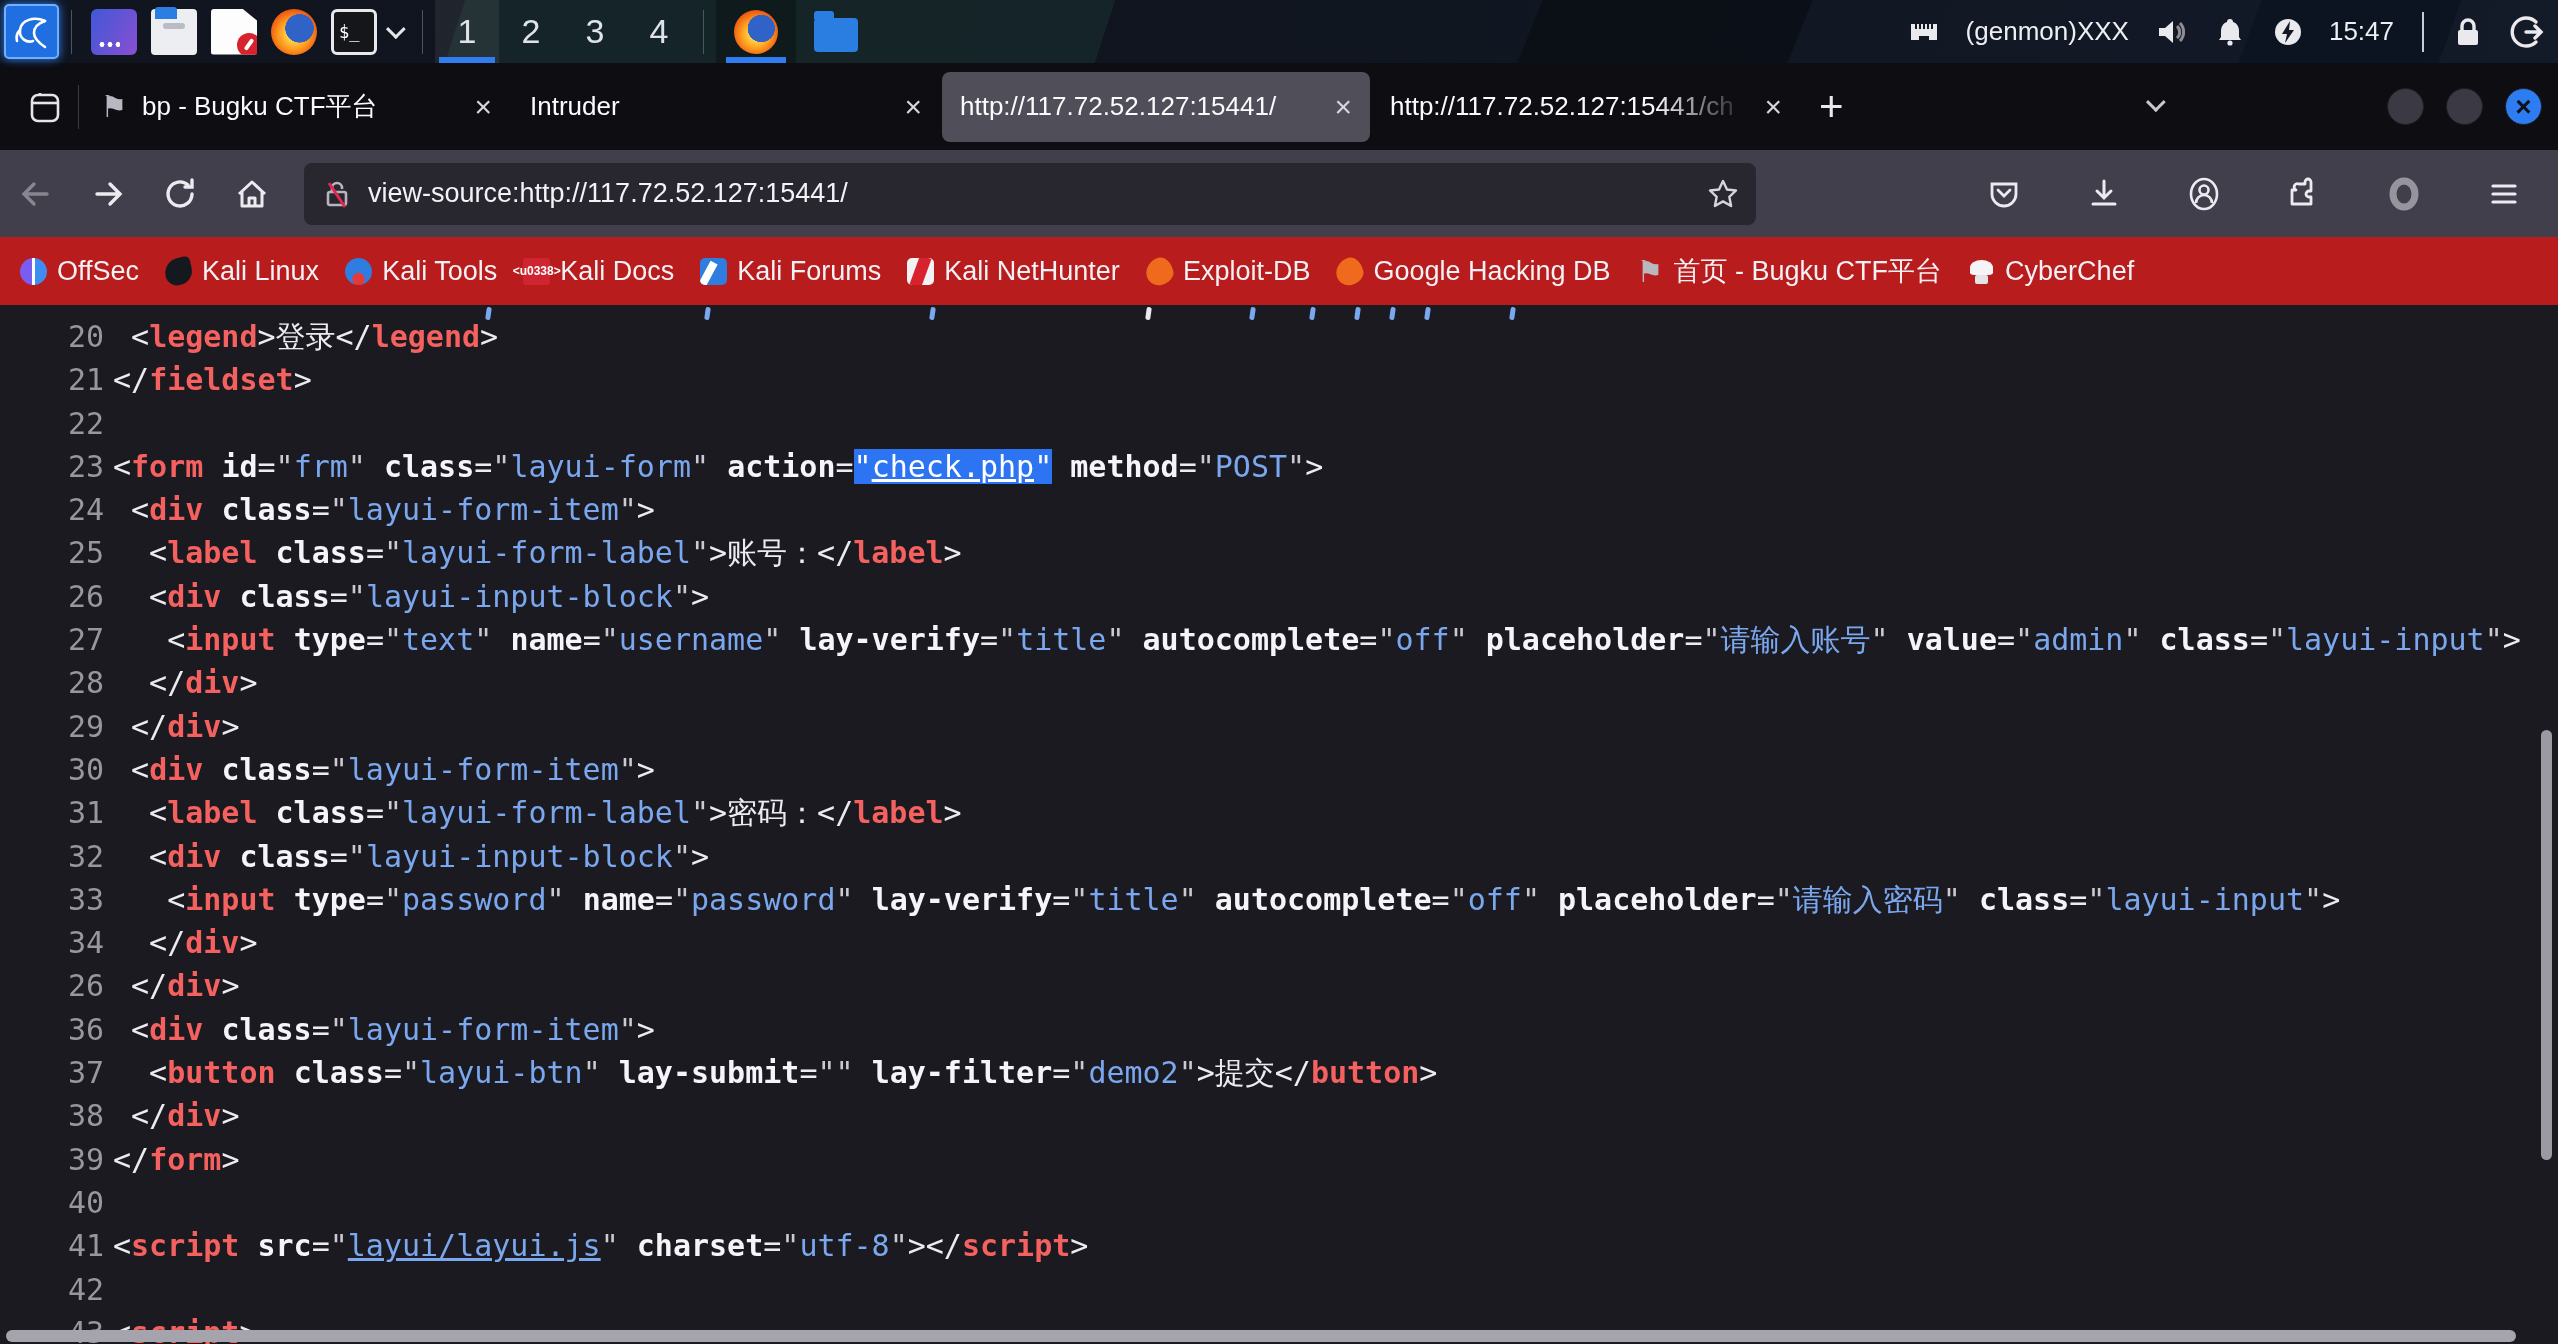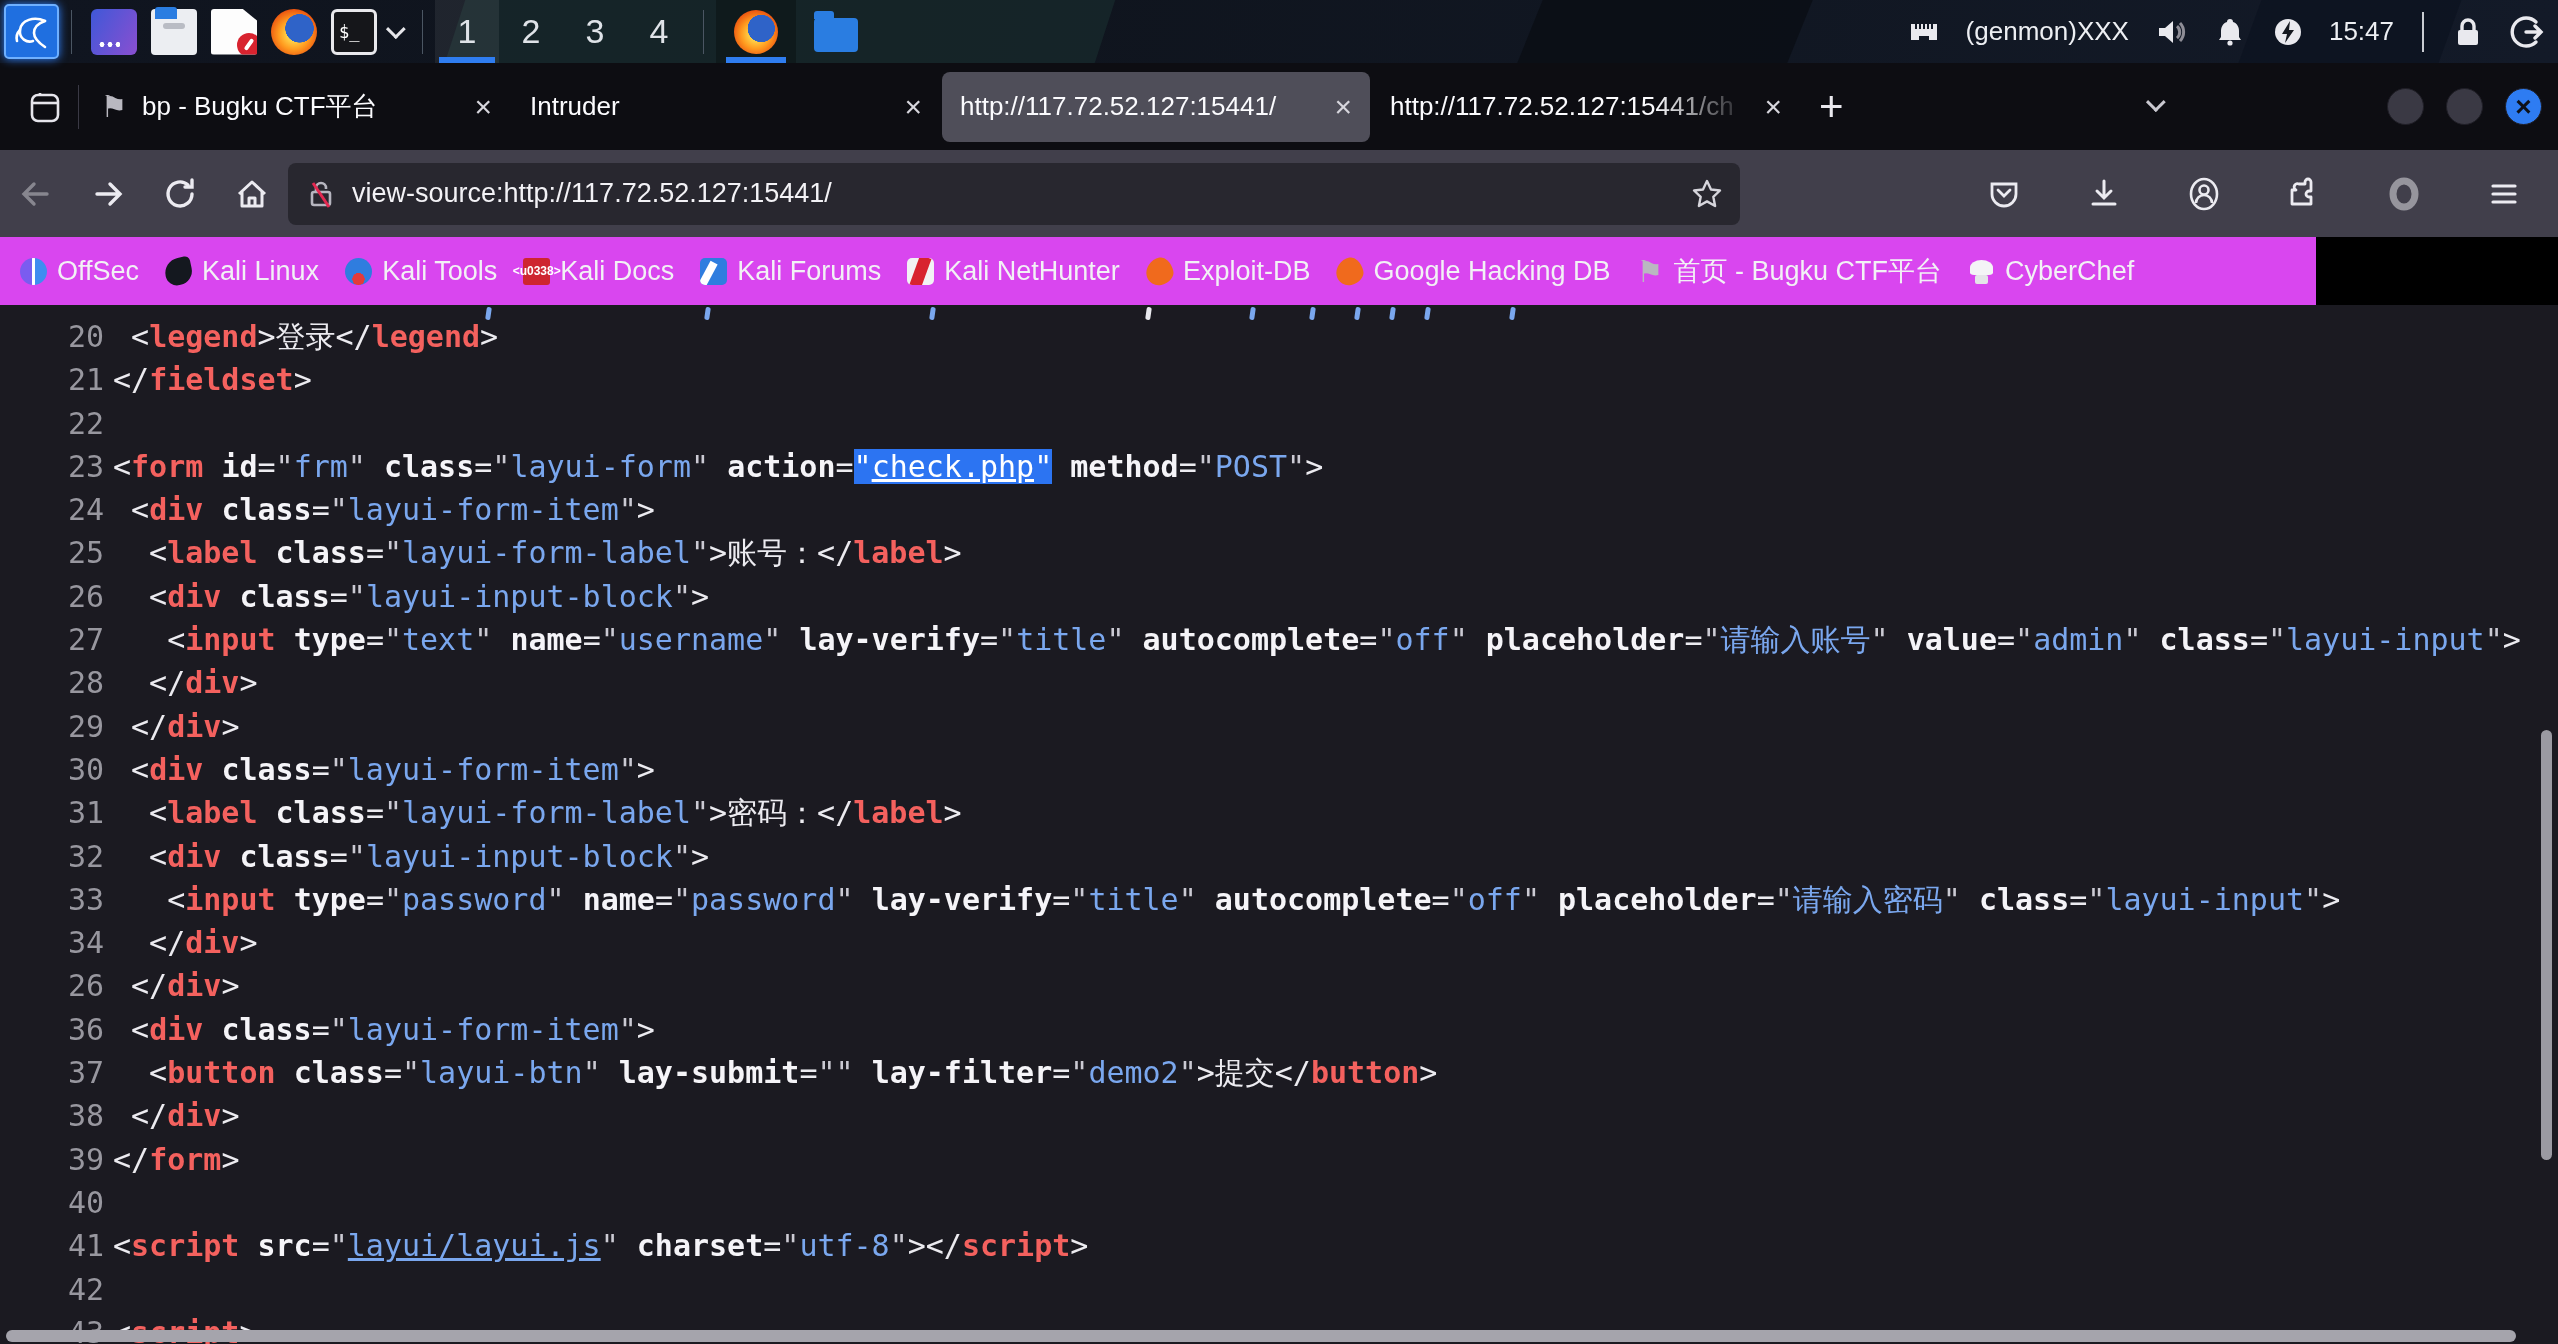--- a/index.html
+++ b/index.html
@@ -71,27 +71,27 @@
   .tab-ovf { border:none; background:transparent; margin-left:300px; cursor:pointer; }
   .tab-ovf .chev { border-color:#c9c8d0; }
   .win-ctrls { margin-left:auto; display:flex; align-items:center; gap:22px; padding-right:16px; }
   .wc { width:37px; height:37px; border-radius:50%; border:1px solid #1f1e26; background:#3a3944; cursor:pointer; position:relative; }
   .wc.close { background:#2e7cf2; color:#0e1118; font-size:28px; line-height:33px; text-align:center; font-weight:bold; }
 
   
   #navbar { position:absolute; left:0; top:150px; width:2558px; height:87px; background:#413f4b;
     display:flex; align-items:center; }
   .nav-btn { width:56px; height:56px; border:none; background:transparent; margin:0 8px; display:flex; align-items:center; justify-content:center; cursor:pointer; border-radius:6px; }
-  .urlbar { width:1452px; height:62px; margin-left:0; background:#28272f; border-radius:8px;
+  .urlbar { width:1452px; height:62px; margin-left:16px; background:#28272f; border-radius:8px;
     display:flex; align-items:center; padding:0 16px; }
   .url-text { font-size:27px; color:#f3f2f6; margin-left:14px; flex:1; white-space:nowrap; overflow:hidden; }
   .nav-right { display:flex; align-items:center; margin-left:auto; gap:28px; padding-right:18px; }
 
   
-  #bmbar { position:absolute; left:0; top:237px; width:2316px; height:68px; background:#d946ef;
+  #bmbar { position:absolute; left:0; top:237px; width:2558px; height:68px; background:#b91c1c;
     display:flex; align-items:center; padding-left:20px; }
   #bm-list { display:flex; align-items:center; gap:26px; }
   .bm { display:flex; align-items:center; gap:10px; border:none; background:transparent;
     color:#f2f1f5; font-size:27px; font-family:"Liberation Sans", sans-serif; cursor:pointer; white-space:nowrap; }
   .bm-ic { width:27px; height:27px; flex:none; position:relative; display:inline-flex; align-items:center; justify-content:center; }
   .ic-offsec { border-radius:50%; background:linear-gradient(90deg,#7a5cf0 0 46%, #fff 46% 54%, #3f8df0 54%); }
   .ic-kali { background:#14181f; border-radius:60% 20% 55% 45%; transform:rotate(-12deg); }
   .ic-kali-tools { border-radius:50%; background:radial-gradient(circle at 50% 78%, #e33a3a 0 24%, transparent 25%), #2f7ddf; }
   .ic-kali-docs { background:#ce2530; border-radius:3px; color:#fff; font-size:12px; font-weight:bold; }
   .ic-kali-docs::before { content:"<\u0338>"; }

